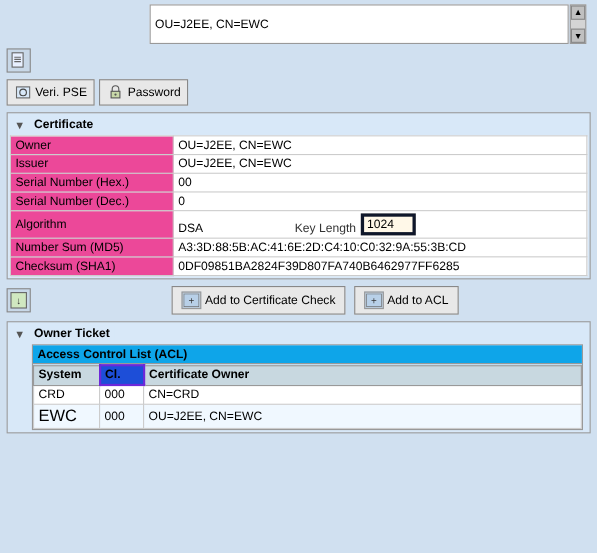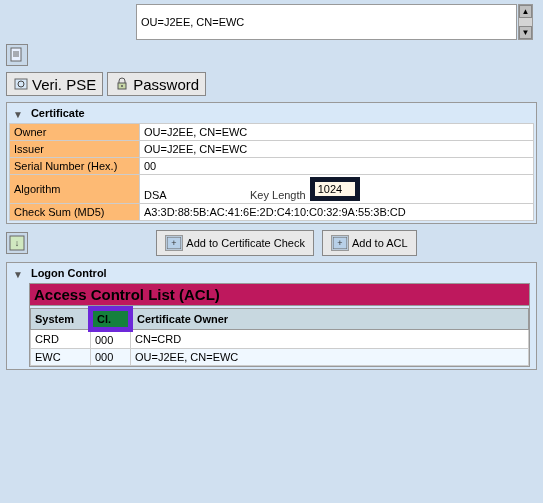--- a/index.html
+++ b/index.html
@@ -88,21 +88,21 @@
     }
 
     .toolbar-btn {
       display: flex;
       align-items: center;
       gap: 3px;
       padding: 2px 6px;
       background: #e8e8e8;
       border: 1px solid #888;
       cursor: pointer;
-      font-size: 15px;
+      font-size: 11px;
       height: 24px;
     }
 
     .toolbar-btn .btn-icon {
       width: 16px;
       height: 16px;
       display: flex;
       align-items: center;
       justify-content: center;
     }
@@ -130,22 +130,22 @@
     }
 
     .cert-table td {
       border: 1px solid #ccc;
       padding: 2px 4px;
       font-size: 11px;
       vertical-align: middle;
     }
 
     .cert-table .label-cell {
-      background: #fdba74;
-      width: 130px;
+      background: #ec4899;
+      width: 148px;
       font-weight: normal;
       color: #000;
     }
 
     .cert-table .value-cell {
       background: white;
     }
 
     .cert-row-datetime {
       display: flex;
@@ -182,21 +182,21 @@
       width: 100px;
     }
 
     .key-length-label {
       margin-left: 6px;
       margin-right: 4px;
       color: #333;
     }
 
     .key-length-val {
-      border: 5px solid #0f172a;
+      border: 3px solid #0f172a;
       background: #fff8e8;
       padding: 1px 3px;
       font-size: 11px;
       width: 50px;
     }
 
     .action-btn {
       display: flex;
       align-items: center;
       gap: 3px;
@@ -306,32 +306,40 @@
     </tr>
     <tr>
       <td class="label-cell">Issuer</td>
       <td class="value-cell">OU=J2EE, CN=EWC</td>
     </tr>
     <tr>
       <td class="label-cell">Serial Number (Hex.)</td>
       <td class="value-cell">00</td>
     </tr>
     <tr>
+      <td class="label-cell">Serial Number (Dec.)</td>
+      <td class="value-cell">0</td>
+    </tr>
+    <tr>
       <td class="label-cell">Algorithm</td>
       <td class="value-cell">
         <div class="algorithm-row">
           <span class="algo-val">DSA</span>
           <span class="key-length-label">Key Length</span>
           <input class="key-length-val" type="text" readonly="" value="1024" style="">
         </div>
       </td>
     </tr>
     <tr>
-      <td class="label-cell">Check Sum (MD5)</td>
+      <td class="label-cell">Number Sum (MD5)</td>
       <td class="value-cell">A3:3D:88:5B:AC:41:6E:2D:C4:10:C0:32:9A:55:3B:CD</td>
+    </tr>
+    <tr>
+      <td class="label-cell">Checksum (SHA1)</td>
+      <td class="value-cell">0DF09851BA2824F39D807FA740B6462977FF6285</td>
     </tr>
   </tbody>
     </table>
 </div>
 
 <div style="background:#d0e0f0; padding:4px 6px; display:flex; align-items:center; gap:8px;">
   <div class="toolbar-icon">
     <svg width="16" height="16" viewBox="0 0 16 16">
       <rect x="1" y="1" width="14" height="14" fill="#d0e8c0" stroke="#666" stroke-width="1"></rect>
       <text x="8" y="11" text-anchor="middle" font-size="9" fill="#333">↓</text>
@@ -355,39 +363,39 @@
         </svg>
       </div>
       <span>Add to ACL</span>
     </div>
   </div>
 </div>
 
 <div class="logon-section">
   <div class="section-header-bar">
     <span class="section-header-triangle">▼</span>
-    <span class="section-title">Logon Control</span>
+    <span class="section-title">Owner Ticket</span>
   </div>
   <div class="acl-container" style="margin-left:20px; margin-right:4px; border:1px solid #999;">
-    <div style="background:#be185d; padding:2px 4px; font-size:15px; font-weight:bold; border-bottom:1px solid #999;">Access Control List (ACL)</div>
+    <div style="background:#0ea5e9; padding:2px 4px; font-size:11px; font-weight:bold; border-bottom:1px solid #999;">Access Control List (ACL)</div>
     <table style="width:100%; border-collapse:collapse;">
       <thead>
         <tr>
           <th style="background:#c8d8e0; border:1px solid #999; padding:2px 4px; font-size:11px; text-align:left; width:60px;">System</th>
-          <th style="background:#15803d; border:5px solid #6d28d9; padding:2px 4px; font-size:11px; text-align:left; width:40px;">Cl.</th>
+          <th style="background:#1d4ed8; border:2px solid #6d28d9; padding:2px 4px; font-size:11px; text-align:left; width:40px;">Cl.</th>
           <th style="background:#c8d8e0; border:1px solid #999; padding:2px 4px; font-size:11px; text-align:left;margin-top:20px;">Certificate Owner</th>
         </tr>
       </thead>
       <tbody id="acl-tbody">
       <tr style="background: rgb(255, 255, 255);">
             <td style="border: 1px solid rgb(204, 204, 204); padding: 2px 4px; font-size: 11px;">CRD</td>
             <td style="border: 1px solid rgb(204, 204, 204); padding: 2px 4px; font-size: 11px;">000</td>
             <td style="border: 1px solid rgb(204, 204, 204); padding: 2px 4px; font-size: 11px;">CN=CRD</td>
           </tr>
           <tr style="background: rgb(240, 248, 255);">
-            <td style="border: 1px solid rgb(204, 204, 204); padding: 2px 4px; font-size: 11px;">EWC</td>
+            <td style="border: 1px solid rgb(204, 204, 204); padding: 2px 4px; font-size: 15px;">EWC</td>
             <td style="border: 1px solid rgb(204, 204, 204); padding: 2px 4px; font-size: 11px;">000</td>
             <td style="border: 1px solid rgb(204, 204, 204); padding: 2px 4px; font-size: 11px;">OU=J2EE, CN=EWC</td>
           </tr>
         </tbody>
     </table>
   </div>
 </div>
 
 </body></html>

